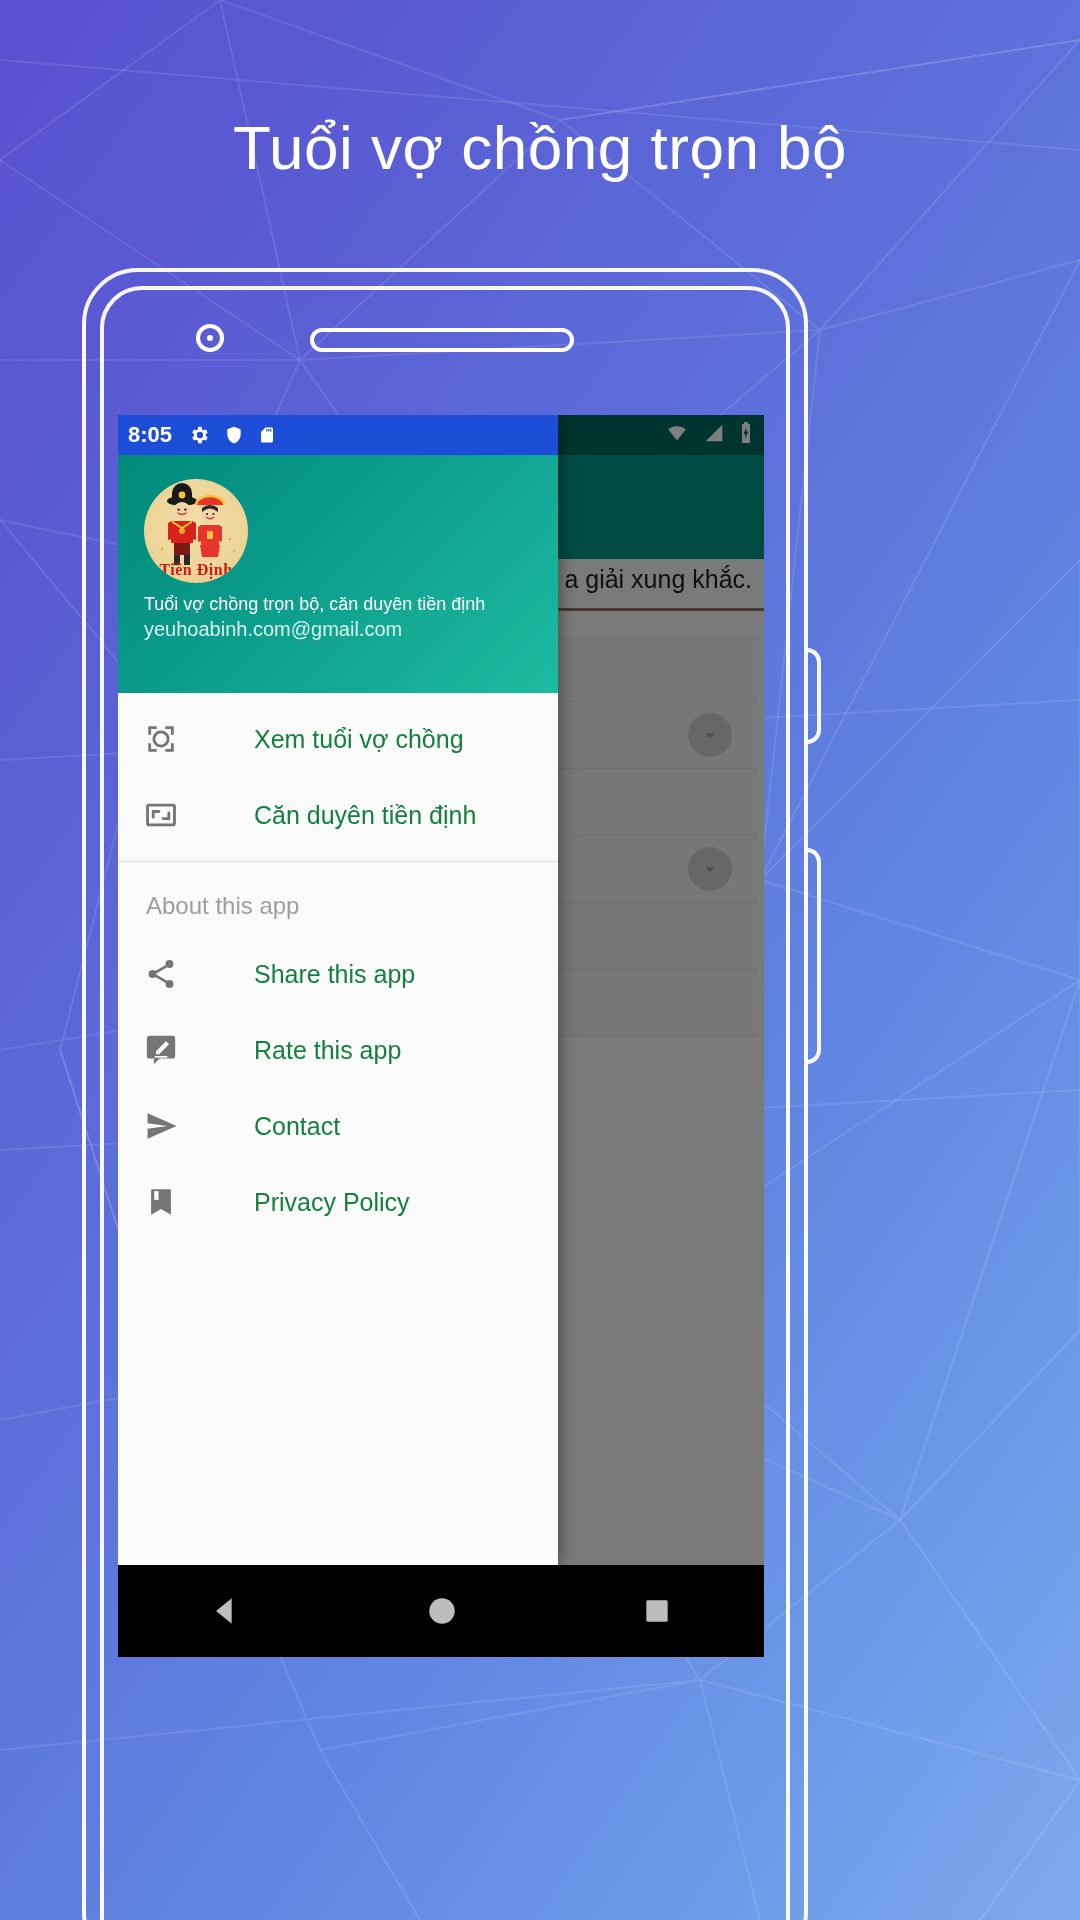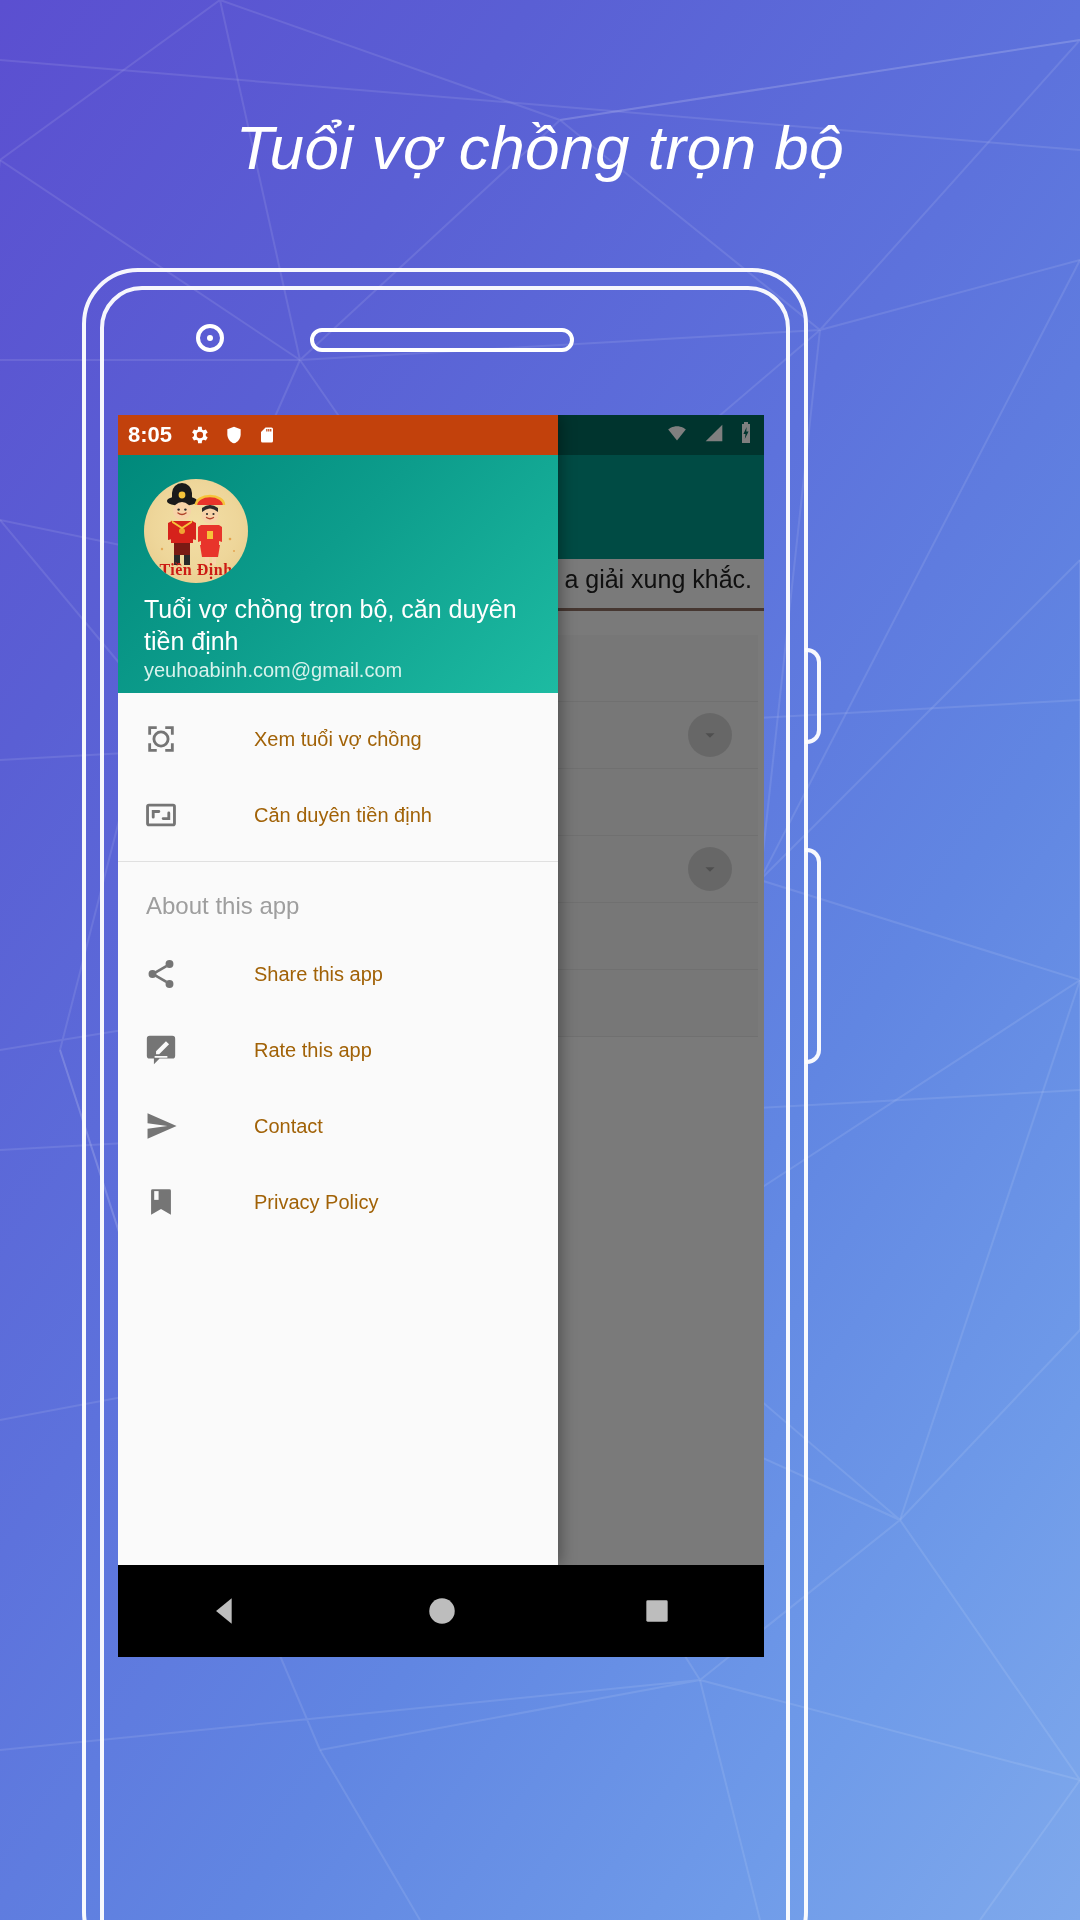--- a/index.html
+++ b/index.html
@@ -33,21 +33,20 @@
     top: 112px;
     left: 0;
     width: 1080px;
     text-align: center;
     color: #ffffff;
     font-size: 62px;
     font-weight: 400;
     letter-spacing: 0.5px;
     line-height: 1.15;
     white-space: nowrap;
-    font-style: italic;
   }
 
   
   .phone-outline {
     position: absolute;
     border: 4px solid rgba(255,255,255,0.95);
     border-radius: 46px;
     box-sizing: border-box;
     background: transparent;
     pointer-events: none;
@@ -198,21 +197,21 @@
     width: 440px;
     height: 100%;
     background: #fafafa;
     box-shadow: 3px 0 14px rgba(0,0,0,0.35);
     display: flex;
     flex-direction: column;
   }
 
   #drawer-statusbar {
     height: 40px;
-    background: #c2410c;
+    background: #1d4ed8;
     display: flex;
     align-items: center;
     padding: 0 10px;
     flex: none;
   }
   #status-time {
     color: #ffffff;
     font-size: 22px;
     font-weight: bold;
     margin-right: 16px;
@@ -242,21 +241,21 @@
     width: 100%;
     text-align: center;
     color: #cc1b14;
     font-family: "Liberation Serif", serif;
     font-weight: bold;
     font-size: 16px;
     letter-spacing: 0.5px;
   }
   #drawer-account-name {
     color: #ffffff;
-    font-size: 25px;
+    font-size: 18px;
     line-height: 1.28;
     font-weight: 400;
     margin-bottom: 2px;
   }
   #drawer-account-email {
     color: #d8f2ec;
     font-size: 20px;
     font-weight: 400;
   }
 
@@ -276,22 +275,22 @@
   .menu-icon {
     width: 46px;
     flex: none;
     display: flex;
     align-items: center;
     justify-content: flex-start;
     color: #757575;
   }
   .menu-label {
     margin-left: 64px;
-    font-size: 20px;
-    color: #a16207;
+    font-size: 25px;
+    color: #15803d;
     font-weight: 400;
     white-space: nowrap;
   }
   .menu-divider {
     height: 1px;
     background: #e0e0e0;
     margin: 8px 0 0 0;
   }
   .menu-section-title {
     font-size: 24px;

